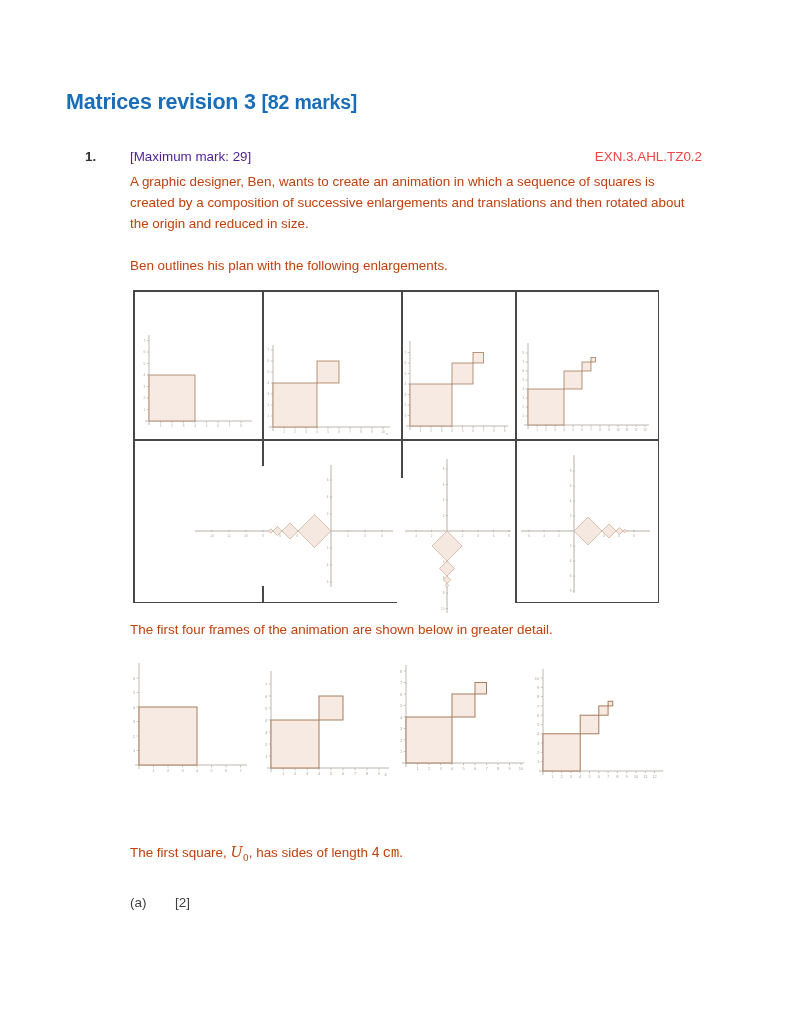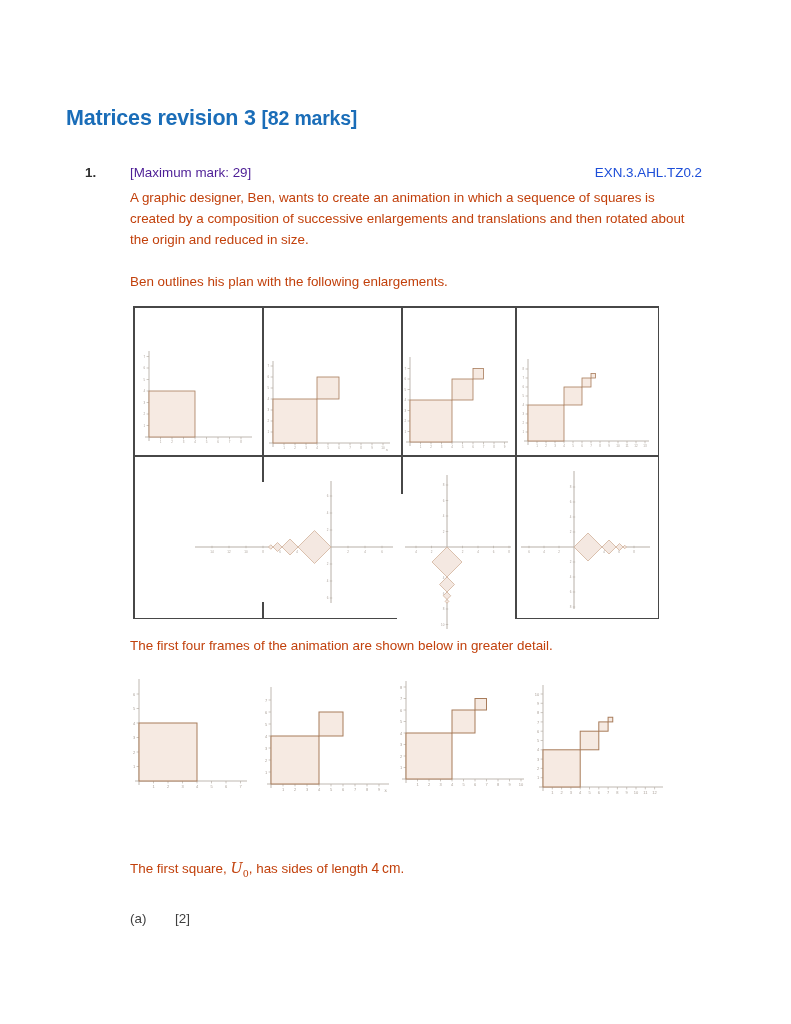--- a/index.html
+++ b/index.html
@@ -1,35 +1,35 @@
 <!DOCTYPE html>
 <html><head>
 <meta charset="utf-8">
 <style>
   html,body{margin:0;padding:0;background:#ffffff;}
   body{width:791px;height:1024px;position:relative;font-family:"Liberation Sans",sans-serif;color:#3f3f3f;overflow:hidden;}
-  .abs{position:absolute;margin-top:16px;}
+  .abs{position:absolute;}
   .page-title{left:66px;top:90px;font-size:21.5px;font-weight:700;color:#1a6db8;letter-spacing:-0.2px;}
   .page-title .marks{font-weight:600;font-size:19.5px;}
   .q-header{left:85px;top:149px;width:617px;display:flex;font-size:13.4px;}
   .q-num{font-weight:700;width:45px;color:#303030;}
   .q-maxmark{flex:1;color:#4c1d95;}
-  .q-ref{color:#1d4ed8;}
+  .q-ref{color:#ef4444;}
   .para{left:130px;width:556px;font-size:13.4px;line-height:21px;color:#c2410c;}
   .p1{top:171px;}
   .p2{top:255px;}
   .p3{top:619px;}
   .p4{top:787px;line-height:22px;}
   .p5{top:842px;}
   .part-a{left:130px;top:895px;width:572px;display:flex;font-size:13.4px;}
   .part-label{width:45px;}
   .part-text{flex:1;}
   .part-marks{text-align:right;}
   .mathit{font-family:"DejaVu Serif",serif;font-style:italic;font-size:14.5px;line-height:0;}
-  .mathrm{font-family:Liberation Sans, sans-serif;font-size:13.8px;line-height:0;}
+  .mathrm{font-family:Liberation Mono, monospace;font-size:13.8px;line-height:0;}
   sub.msub{font-family:"DejaVu Serif",serif;font-size:9.5px;line-height:0;}
   sub.msub i{font-style:italic;}
   
   #storyboard{left:133px;top:290px;width:526px;height:313px;}
   .tl{position:absolute;background:#474747;}
   #detail-row{left:125px;top:655px;width:566px;height:125px;}
   svg{position:absolute;overflow:visible;}
 </style>
 </head>
 <body>

